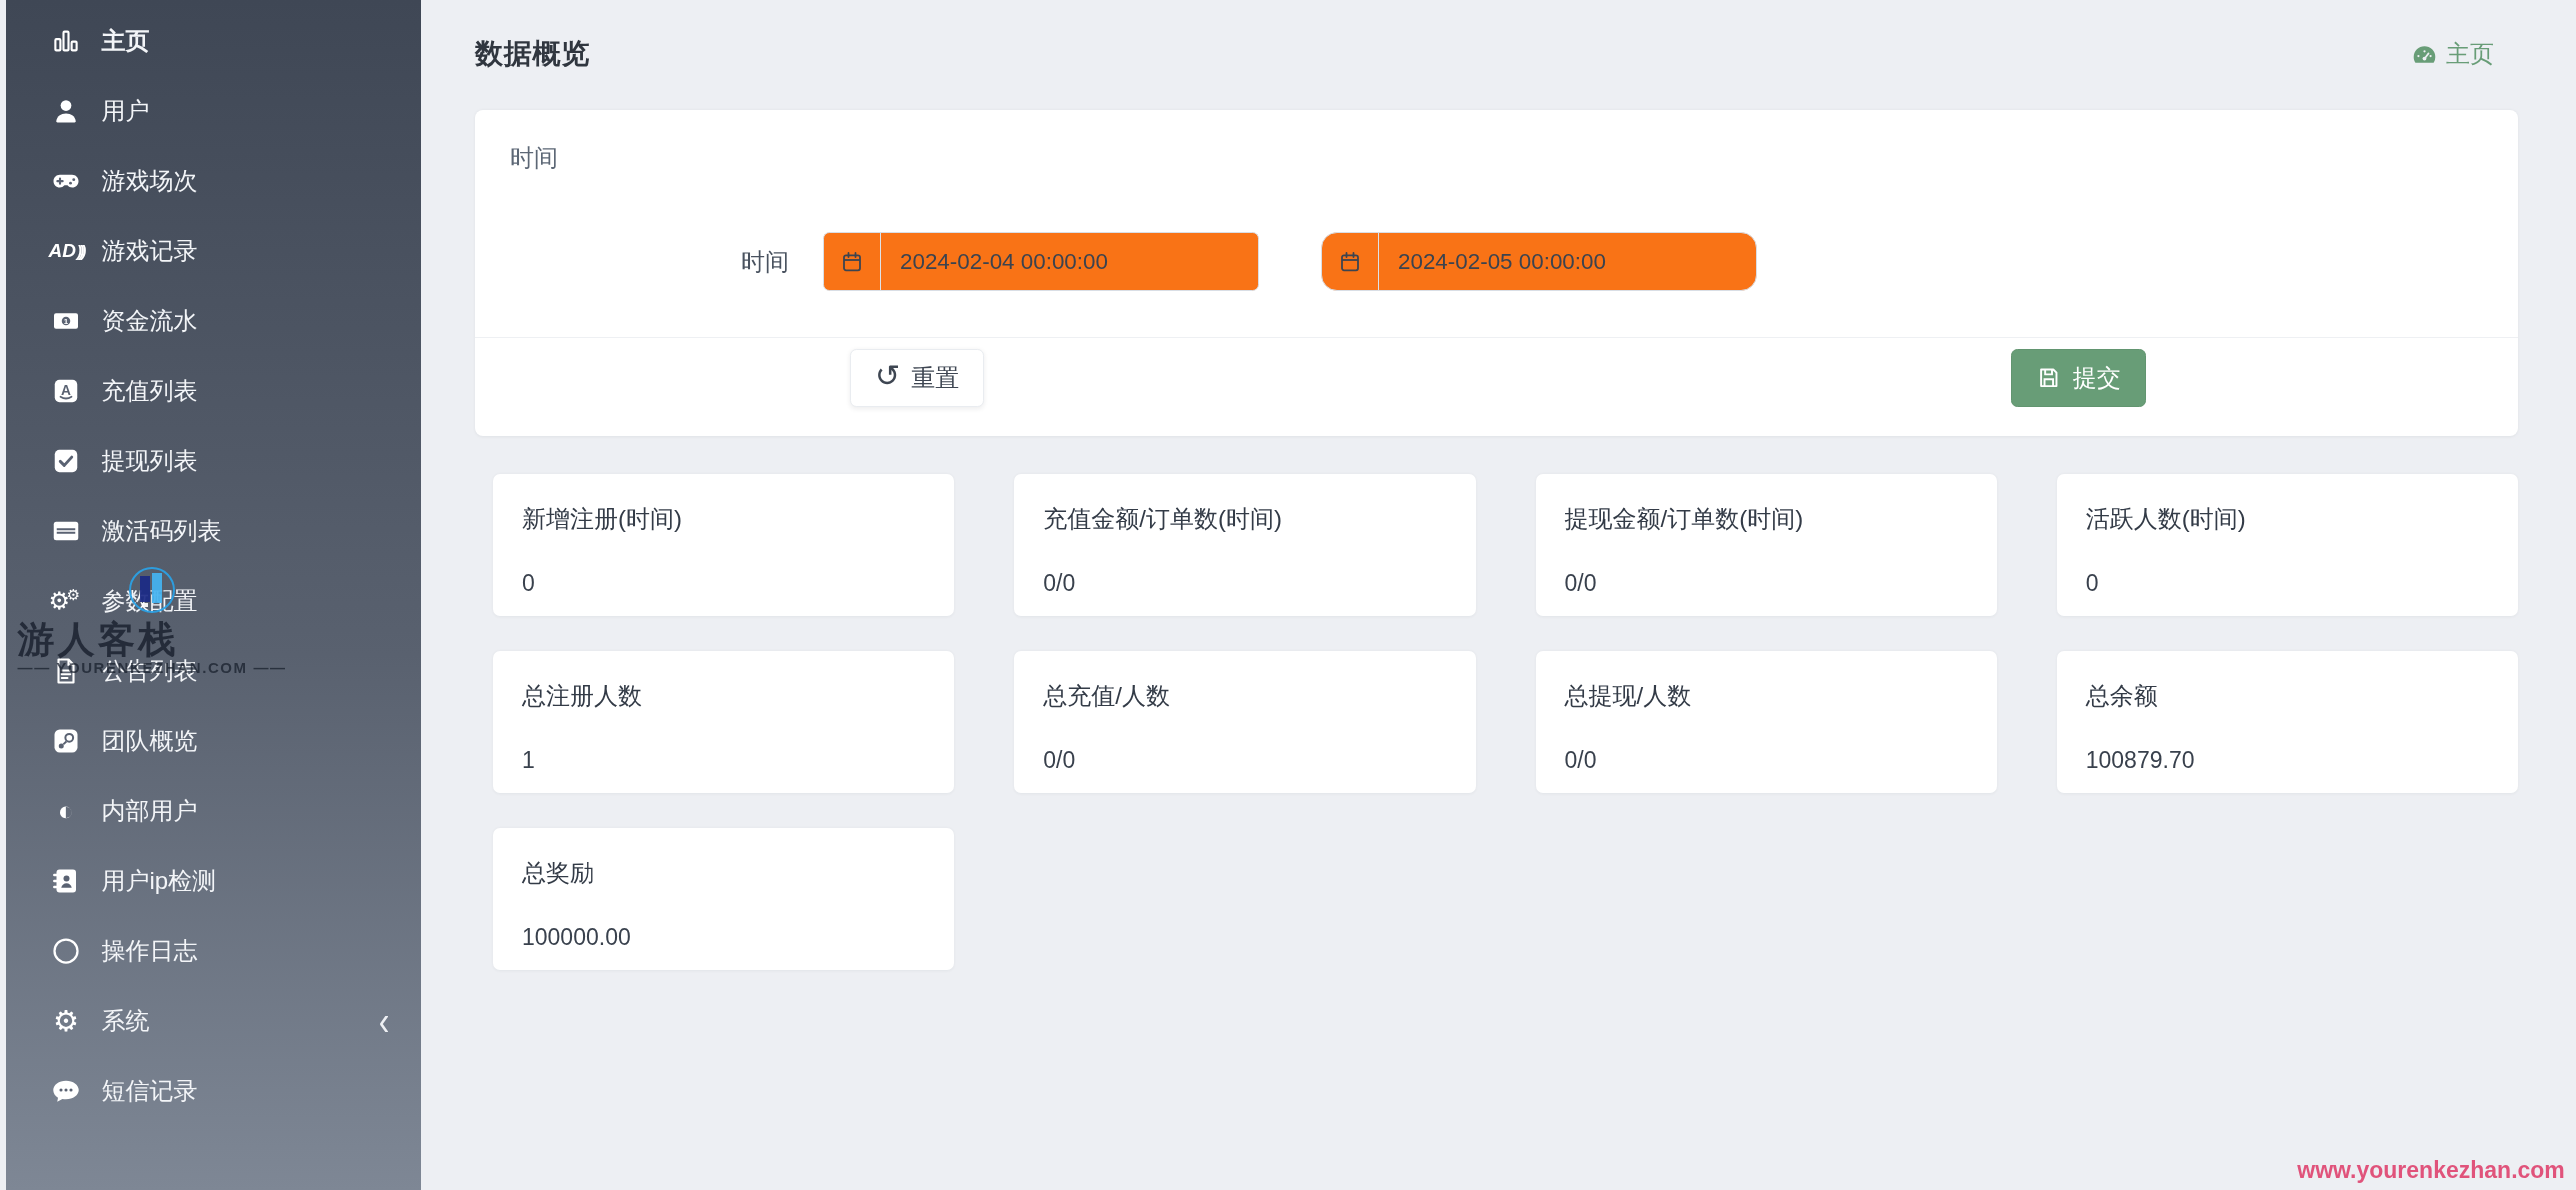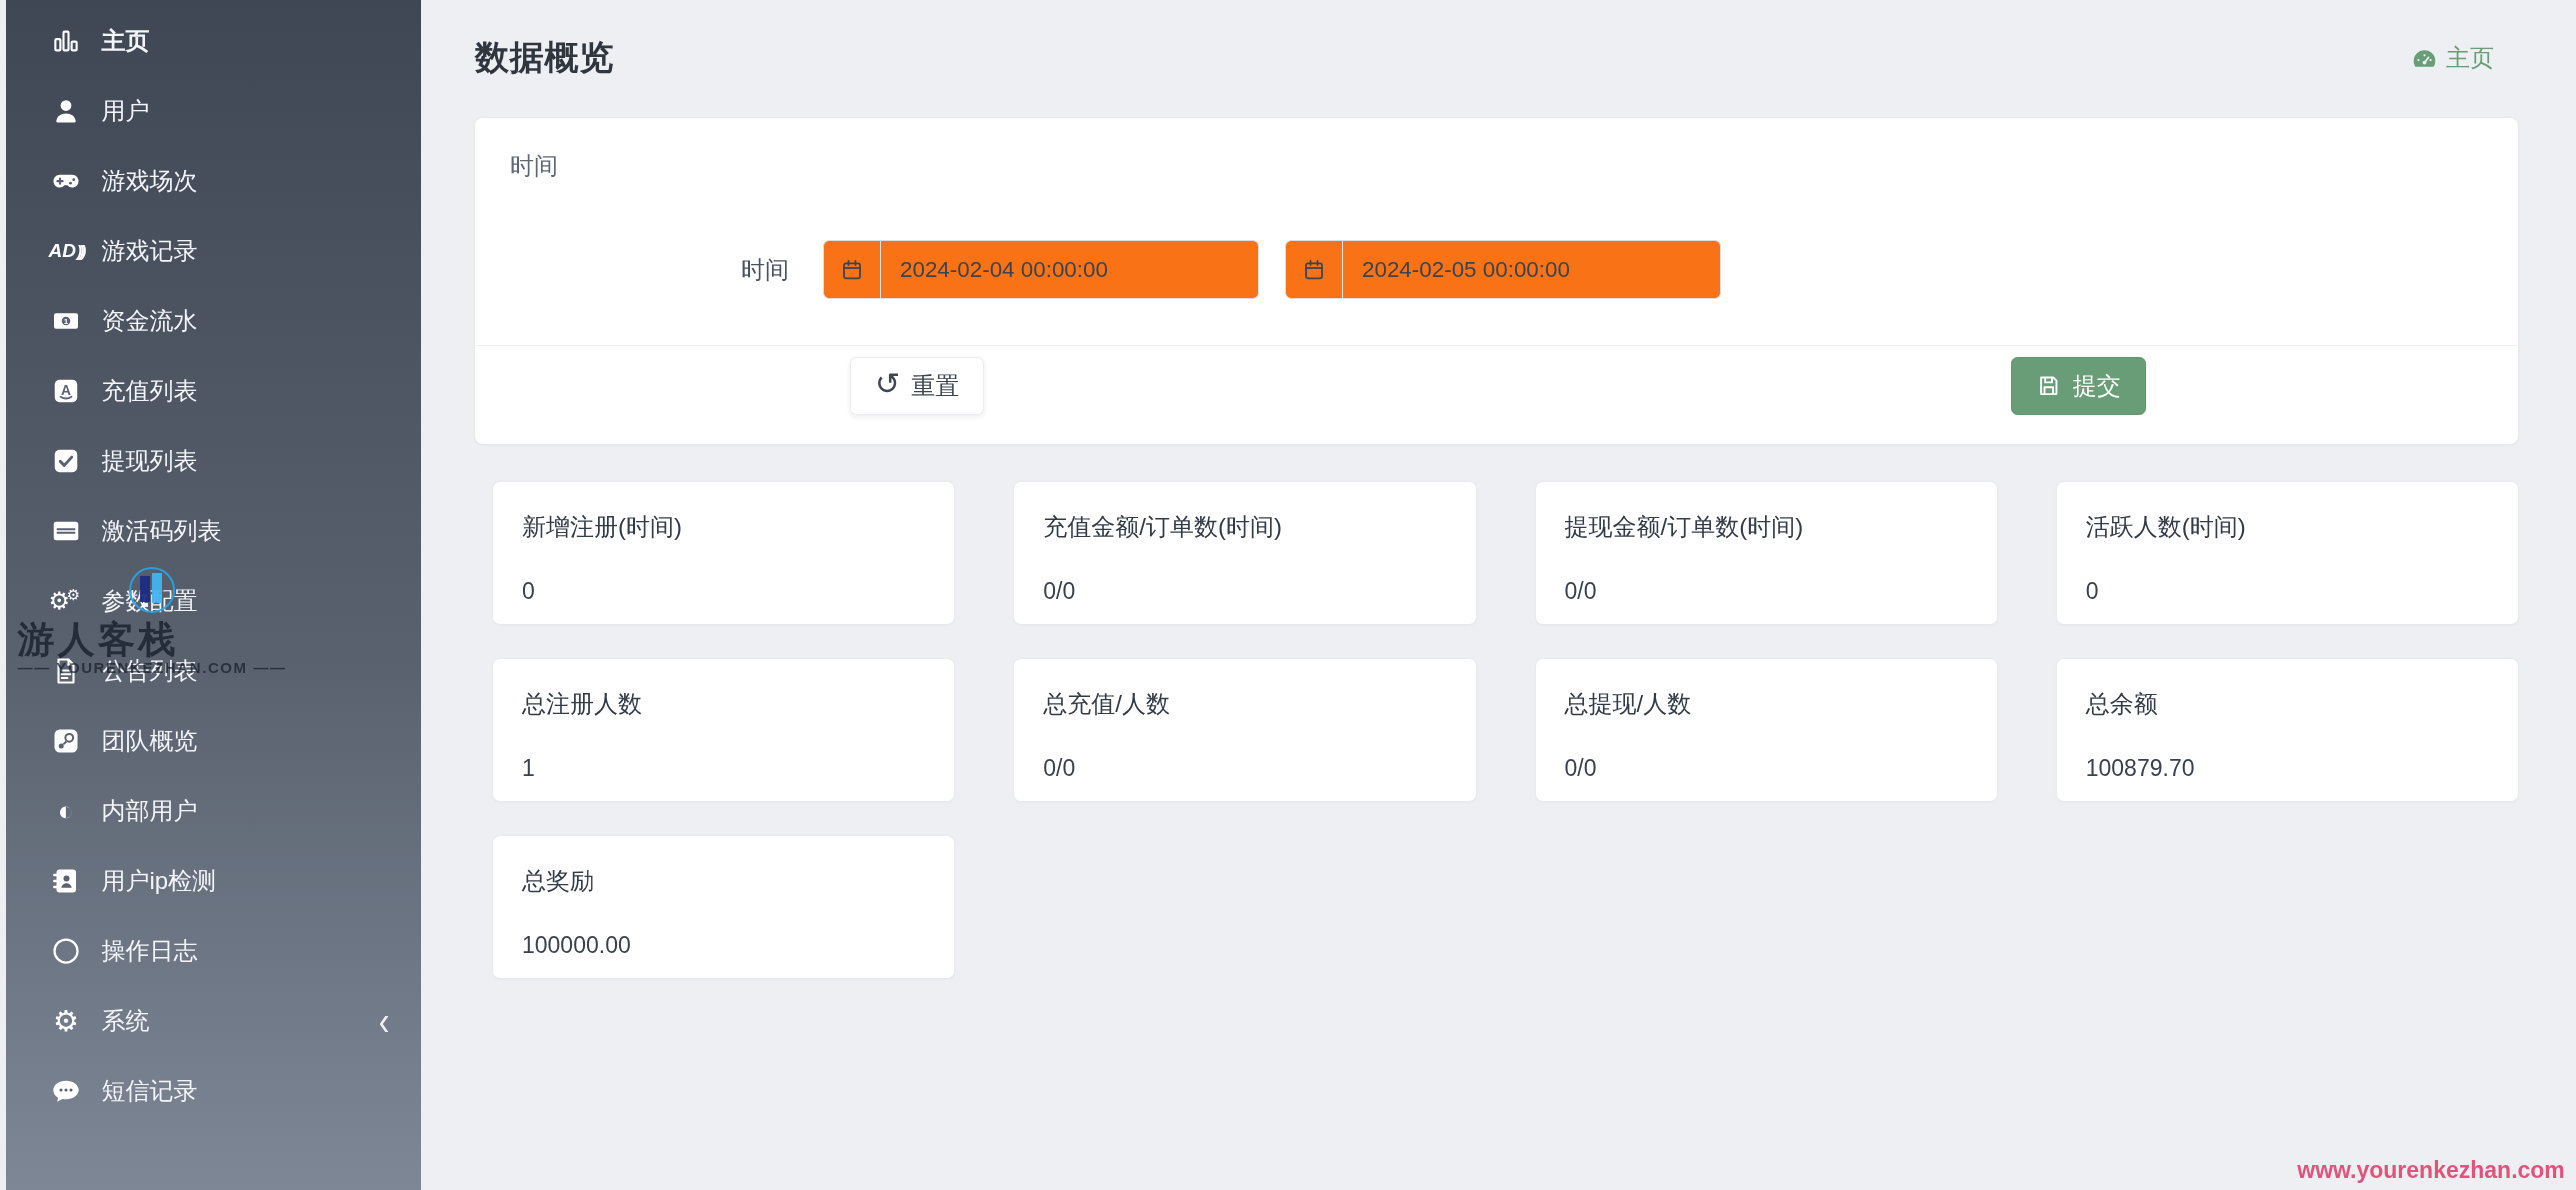--- a/index.html
+++ b/index.html
@@ -46,36 +46,36 @@
   .wm-b1:after{content:"";position:absolute;left:1.6px;bottom:-5.6px;width:6.4px;height:4.8px;background:#fff;}
   .wm-b2{position:absolute;left:21px;top:4px;width:9.6px;height:30px;background:#44b4f2;}
   .wm-texts{display:flex;flex-direction:column;line-height:1.05;}
   .wm-name{font-size:37px;font-weight:800;color:rgba(24,31,44,.88);letter-spacing:3.2px;white-space:nowrap;}
   .wm-sub{font-size:15px;font-weight:700;color:rgba(24,31,44,.8);letter-spacing:1.6px;white-space:nowrap;}
   .wm-sub:before{content:"—— ";}
   .wm-sub:after{content:" ——";}
   
   .main{position:absolute;left:421px;top:0;right:0;bottom:0;padding:35px 58px 0 54px;box-sizing:border-box;}
   .page-head{display:flex;align-items:center;justify-content:space-between;}
-  .page-title{margin:0;font-size:34px;font-weight:700;color:#30363f;letter-spacing:0.8px;}
+  .page-title{margin:0;font-size:28px;font-weight:700;color:#30363f;letter-spacing:0.8px;}
   .crumb{display:flex;align-items:center;gap:8px;color:#689d77;font-size:24px;text-decoration:none;cursor:pointer;margin-right:24px;}
   .crumb svg{width:27px;height:27px;display:block;}
   
   .filter-card{
     margin-top:37px;background:#fff;border-radius:8px;
     box-shadow:0 0.8px 3.2px rgba(25,30,40,.06);height:326px;box-sizing:border-box;position:relative;
   }
   .fc-head{padding:32px 35px 0;font-size:24px;color:#5c6775;}
   .fc-row{margin-top:58px;display:flex;align-items:center;}
   .f-label{width:348px;box-sizing:border-box;text-align:right;padding-right:34px;font-size:24px;color:#49525f;}
   .igroup{
     width:436px;height:59px;border:0.8px solid #d9dee5;border-radius:6.4px;background:#f97316;
     display:flex;align-items:center;box-sizing:border-box;overflow:hidden;
   }
-  .igroup + .igroup{margin-left:26px;}
+  .igroup + .igroup{margin-left:62px;border-radius:16px;}
   .iico{width:56px;height:100%;display:flex;align-items:center;justify-content:center;border-right:0.8px solid #dde2e8;color:#3c4450;}
   .iico svg{width:24px;height:25.6px;display:block;}
   .iinput{
     flex:1;border:none;outline:none;background:transparent;height:100%;
     font-size:22.4px;color:#3b434f;padding:0 19px;font-family:inherit;
   }
   .fc-divider{margin-top:46px;height:0.8px;background:#eef0f3;}
   .fc-foot{position:relative;height:102px;}
   .btn{
     position:absolute;top:11.2px;height:58px;border-radius:6.4px;font-size:24px;

